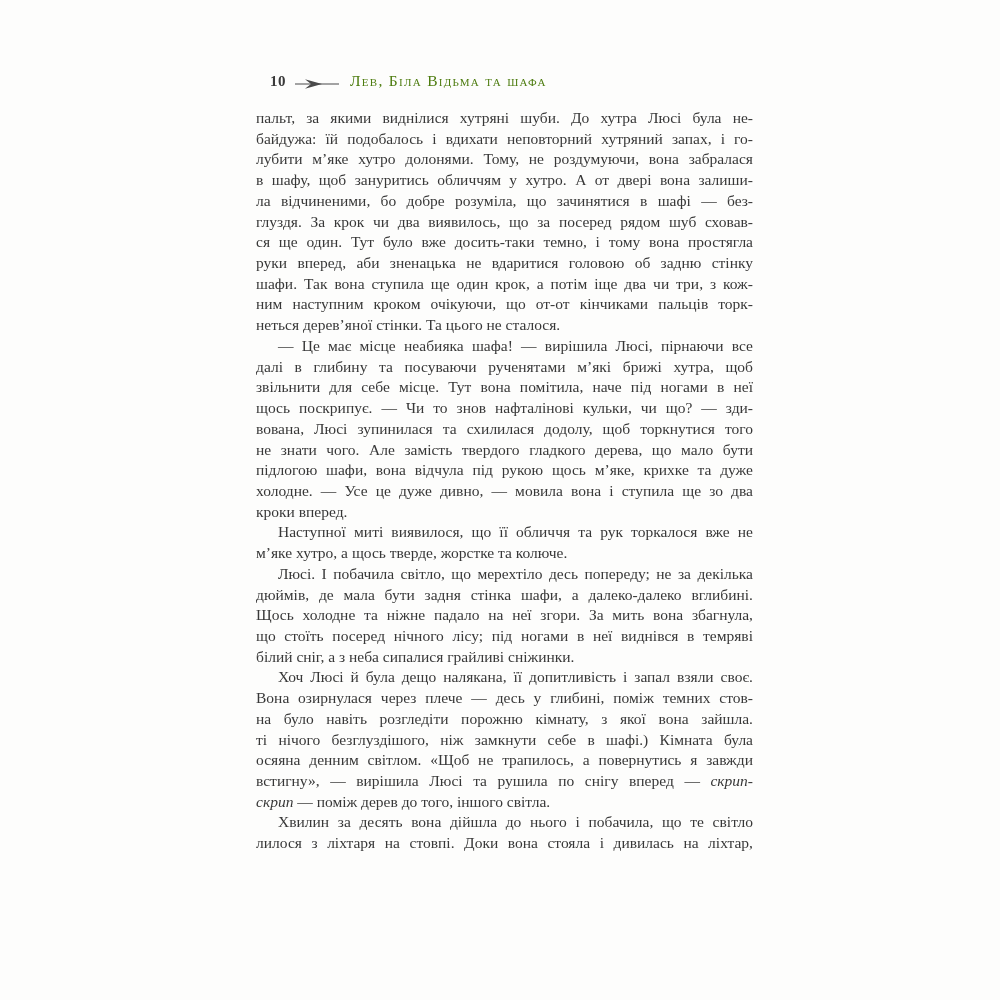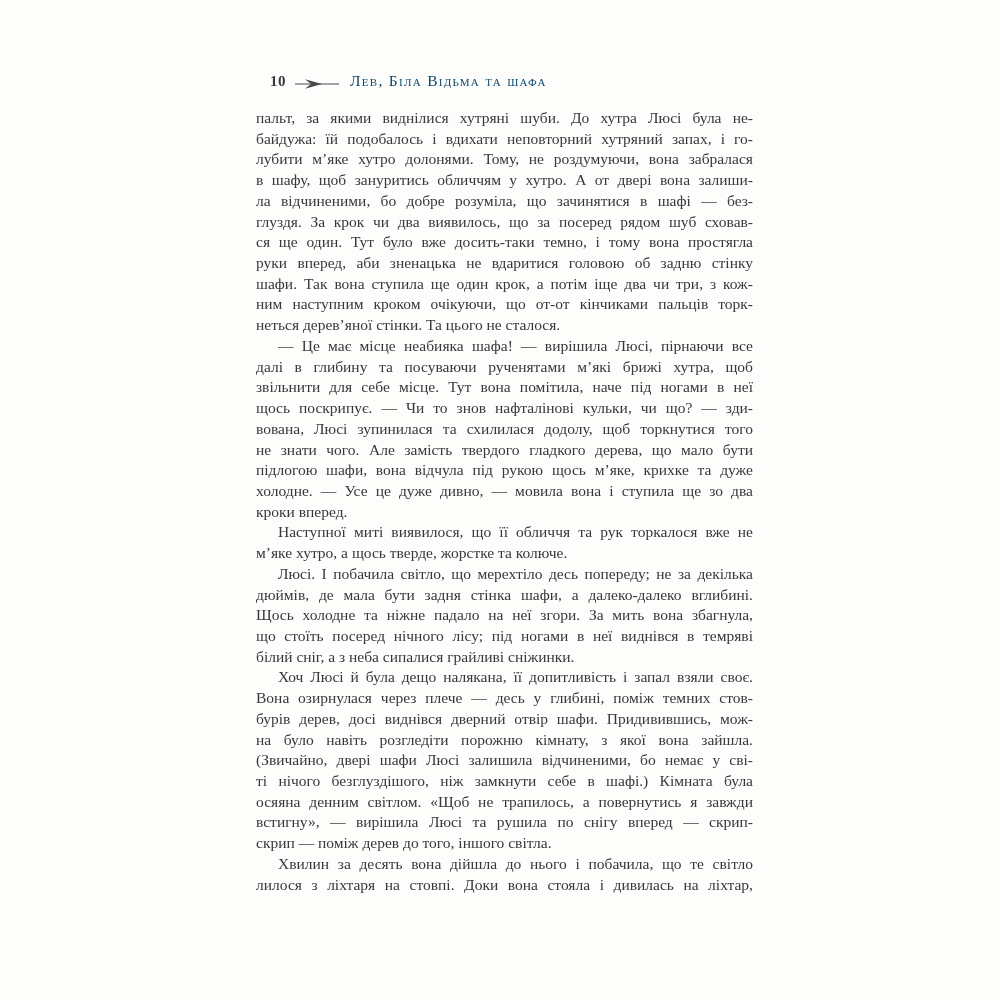--- a/index.html
+++ b/index.html
@@ -33,21 +33,21 @@
   }
   .ornament {
     display: inline-flex;
     align-items: center;
     margin: 2px 11px 0 9px;
   }
   .running-title {
     font-size: 15.5px;
     font-variant: small-caps;
     letter-spacing: 1.3px;
-    color: #0c4a6e;
+    color: #4d7c0f;
     white-space: nowrap;
   }
   .textblock {
     position: absolute;
     left: 256px;
     top: 108px;
     width: 497px;
     color: #383838;
     font-size: 15.5px;
   }
@@ -59,20 +59,21 @@
     overflow: hidden;
     white-space: normal;
   }
   .line.endline {
     text-align-last: left;
   }
   .para.indent .line:first-child {
     text-indent: 22px;
   }
   .it {
+    font-style: italic;
   }
 </style>
 </head>
 <body>
 
 <div class="page">
 
   <div class="header">
     <span class="pagenum">10</span>
     <span class="ornament">
@@ -116,23 +117,21 @@
       <div class="para indent">
         <div class="line">Люсі. І побачила світло, що мерехтіло десь попереду; не за декілька</div>
         <div class="line">дюймів, де мала бути задня стінка шафи, а далеко-далеко вглибині.</div>
         <div class="line">Щось холодне та ніжне падало на неї згори. За мить вона збагнула,</div>
         <div class="line">що стоїть посеред нічного лісу; під ногами в неї виднівся в темряві</div>
         <div class="line endline">білий сніг, а з неба сипалися грайливі сніжинки.</div>
       </div>
       <div class="para indent">
         <div class="line">Хоч Люсі й була дещо налякана, її допитливість і запал взяли своє.</div>
         <div class="line">Вона озирнулася через плече — десь у глибині, поміж темних стов-</div>
-        <div class="line">бурів дерев, досі виднівся дверний отвір шафи. Придивившись, мож-</div>
         <div class="line">на було навіть розгледіти порожню кімнату, з якої вона зайшла.</div>
-        <div class="line">(Звичайно, двері шафи Люсі залишила відчиненими, бо немає у сві-</div>
         <div class="line">ті нічого безглуздішого, ніж замкнути себе в шафі.) Кімната була</div>
         <div class="line">осяяна денним світлом. «Щоб не трапилось, а повернутись я завжди</div>
         <div class="line"><span>встигну», — вирішила Люсі та рушила по снігу вперед — </span><span class="it">скрип-</span></div>
         <div class="line endline"><span class="it">скрип</span><span> — поміж дерев до того, іншого світла.</span></div>
       </div>
       <div class="para indent">
         <div class="line">Хвилин за десять вона дійшла до нього і побачила, що те світло</div>
         <div class="line">лилося з ліхтаря на стовпі. Доки вона стояла і дивилась на ліхтар,</div>
       </div>
     </div>

